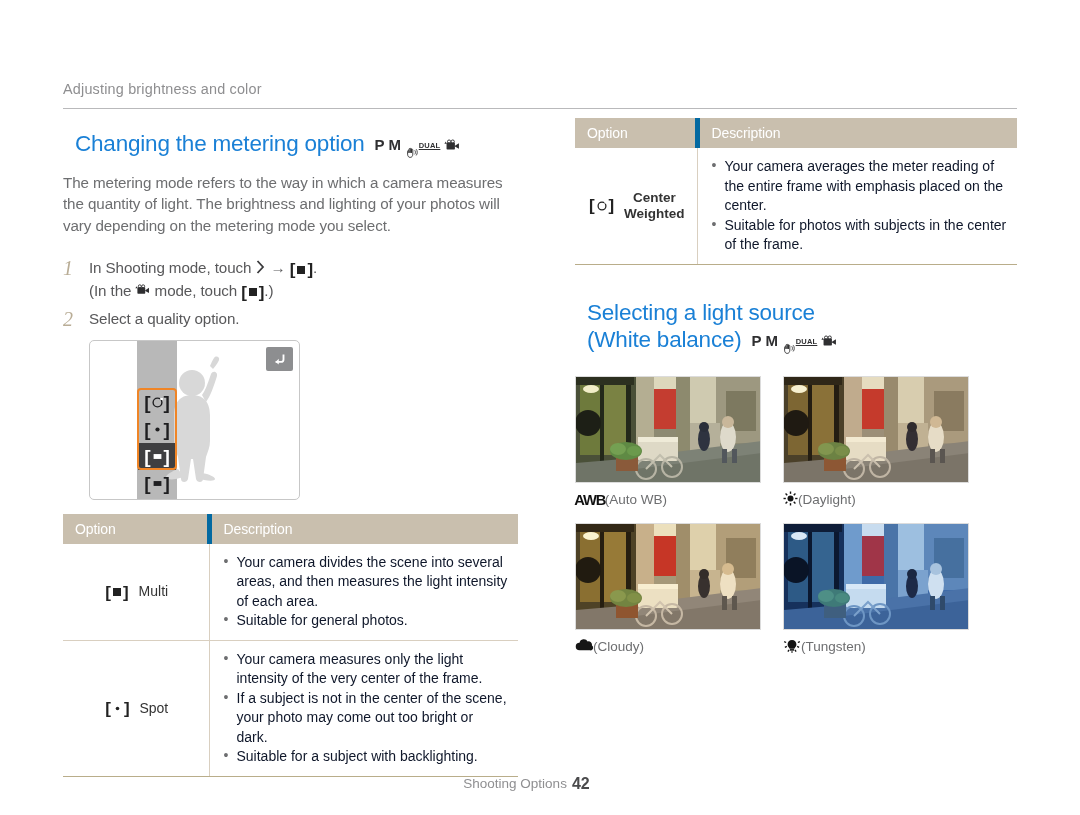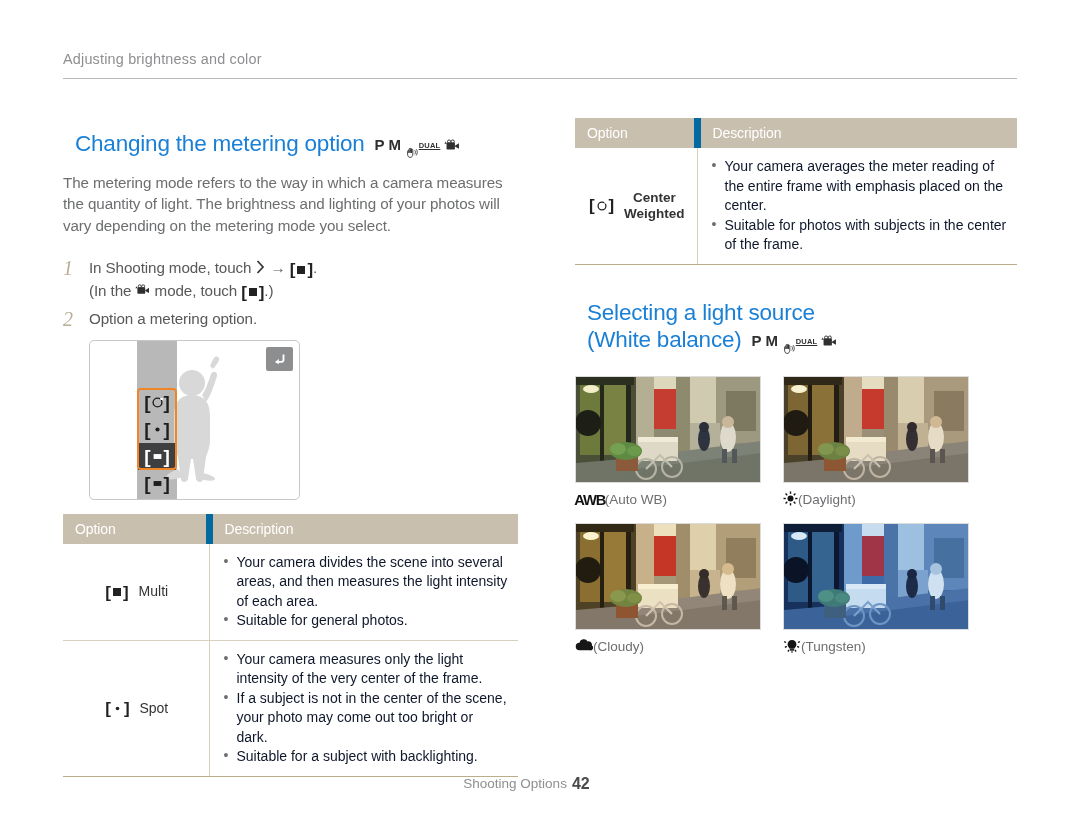--- a/index.html
+++ b/index.html
@@ -8,21 +8,21 @@
     width:1080px; height:815px;
     background:#ffffff;
     font-family:"Liberation Sans", sans-serif;
     color:#58585a;
     overflow:hidden;
     position:relative;
   }
   .page { position:relative; width:1080px; height:815px; }
 
   
-  .breadcrumb-wrap { position:absolute; left:63px; top:50px; width:954px; }
+  .breadcrumb-wrap { position:absolute; left:63px; top:80px; width:954px; }
   .breadcrumb {
     font-size:15.5px; color:#8e8e90; letter-spacing:.2px;
     font-family:"Liberation Sans", sans-serif;
     transform:scaleX(.93); transform-origin:left center;
     padding-bottom:6px;
   }
   .breadcrumb-rule { height:1px; background:#b9b9bb; width:954px; margin-top:4px; }
 
   
   .col-left  { position:absolute; left:63px;  top:118px; width:455px; }
@@ -107,21 +107,21 @@
 
   
   table.opt-table {
     border-collapse:collapse; width:100%;
     table-layout:fixed;
   }
   table.opt-table th {
     background:#c9bfae; color:#ffffff; font-weight:400;
     font-size:14px; text-align:left;
     padding:7px 0 7px 12px; letter-spacing:-.1px;
-    border-right:7px solid #0369a1;
+    border-right:5px solid #0369a1;
   }
   table.opt-table th:last-child { border-right:none; }
   table.opt-table td {
     vertical-align:middle;
     padding:9px 10px 9px 12px;
     font-size:14px; line-height:19.5px; color:#0f172a;
     border-bottom:1px solid #d9cfc0;
     border-right:1px solid #d9cfc0;
   }
   table.opt-table td:last-child { border-right:none; }
@@ -235,21 +235,21 @@
               <span class="br">[</span>
                 <span class="sq-solid"></span>
                 <span class="br">]</span>
             </span><span>.)</span>
           </span>
         </div>
       </div>
 
       <div class="step">
         <div class="step-num">2</div>
-        <div class="step-txt">Option a metering option.</div>
+        <div class="step-txt">Select a quality option.</div>
       </div>
 
       <div class="screen-wrap">
         <div class="screen">
           <div class="strip"></div>
 
           <div class="person">
             <svg width="90" height="148" viewBox="0 0 90 148">
               <g fill="#d8d8d8">
                 <circle cx="42" cy="36" r="13"></circle>

